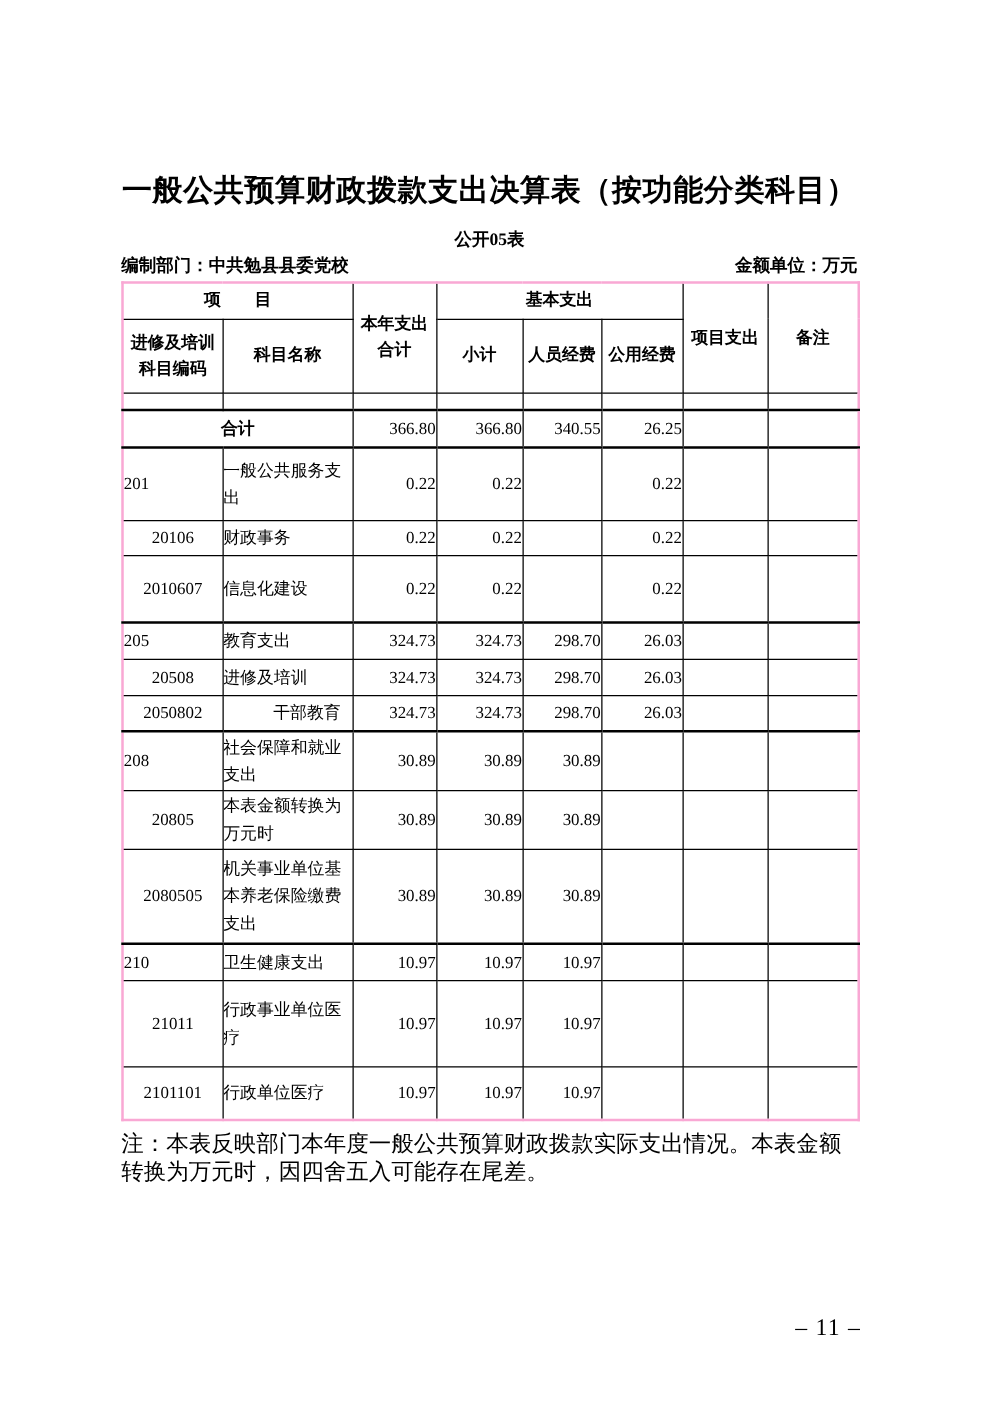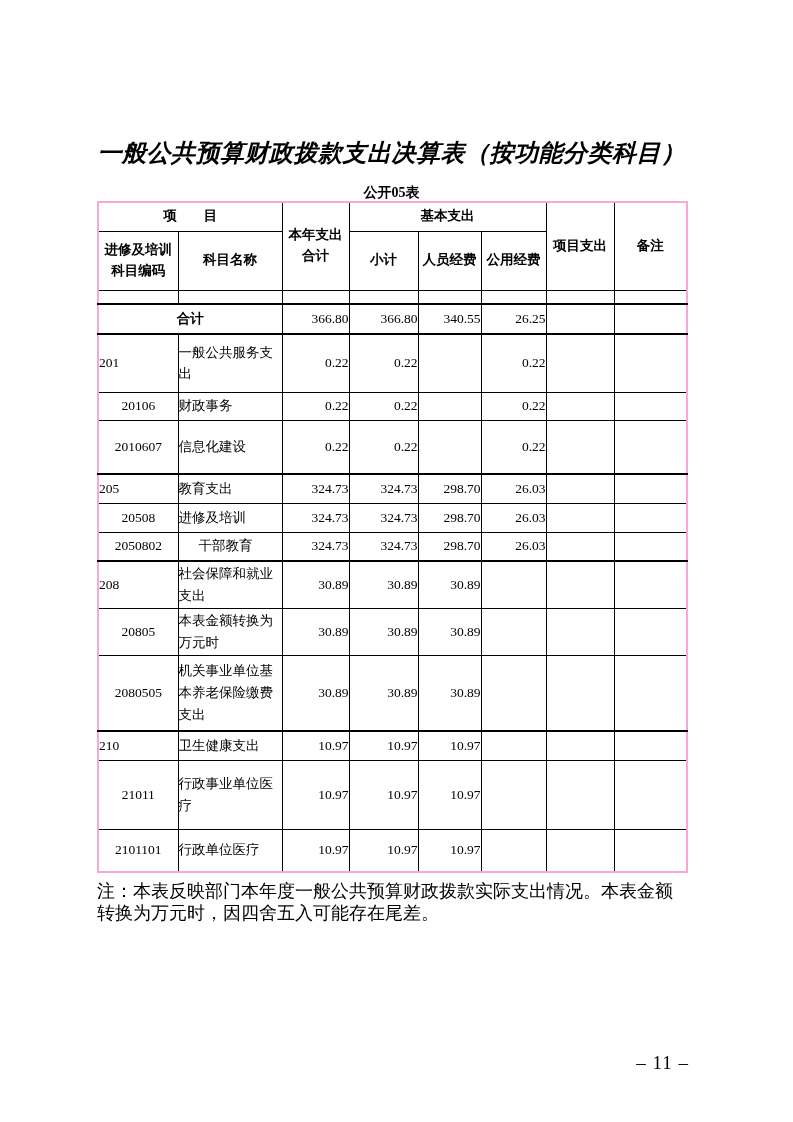--- a/index.html
+++ b/index.html
@@ -3,56 +3,60 @@
 <meta charset="utf-8">
 <style>
   html,body { margin:0; padding:0; background:#ffffff; }
   .page {
     position:relative; width:793px; height:1122px; background:#ffffff;
     font-family:"Liberation Serif","DejaVu Serif",serif; color:#000000; overflow:hidden;
   }
   .sheet { position:absolute; left:97px; top:0; width:589px; }
   .doc-title {
     margin:138px 0 0 0; font-size:24px; font-weight:bold; text-align:center;
-    line-height:30px; white-space:nowrap; letter-spacing:0.5px;font-style:italic;
+    line-height:30px; white-space:nowrap; letter-spacing:0.5px;
   }
   .table-code { text-align:center; font-size:14px; font-weight:bold; margin-top:16px; line-height:17px; }
   .meta-row {
     display:flex; justify-content:space-between; align-items:flex-end;
     font-size:14px; font-weight:bold; margin-top:4px; margin-bottom:3px; line-height:17px;
   }
   table.budget {
     border-collapse:collapse; table-layout:fixed; width:589px;
     border:2px solid #f9a8d4;
   }
   table.budget td {
     border:1px solid #000; vertical-align:middle; font-size:13.5px;
     padding:0; overflow:hidden;
   }
   tr.thick td { border-top:2px solid #000; }
   .hdr { font-weight:bold; text-align:center; white-space:pre-line; line-height:1.55; }
   .code { text-align:left; padding-left:3px; }
   .code.c { text-align:center; padding-left:0; }
   .name { text-align:left; padding:3px 5px; line-height:1.6; }
-  .name.ind { padding-left:20px; }
+  .name.ind { padding-left:40px; }
   .num { text-align:right; padding-right:3px; }
   .lbl-total { text-align:center; font-weight:bold; }
   .footnote { margin-top:7px; font-size:18px; line-height:22px; text-align:left; }
   .page-number { position:absolute; right:104px; top:1052px; font-size:19px; letter-spacing:1px; }
 </style>
 </head>
 <body>
 
 <div class="page">
   <div class="sheet">
 
     <h1 class="doc-title">一般公共预算财政拨款支出决算表（按功能分类科目）</h1>
 
     <div class="table-code">公开05表</div>
 
+    <div class="meta-row">
+      <span>编制部门：中共勉县县委党校</span>
+      <span>金额单位：万元</span>
+    </div>
 
     <table class="budget">
       <colgroup>
         <col style="width:80px">
           <col style="width:104px">
           <col style="width:67px">
           <col style="width:69px">
         <col style="width:63px">
           <col style="width:65px">
           <col style="width:68px">

